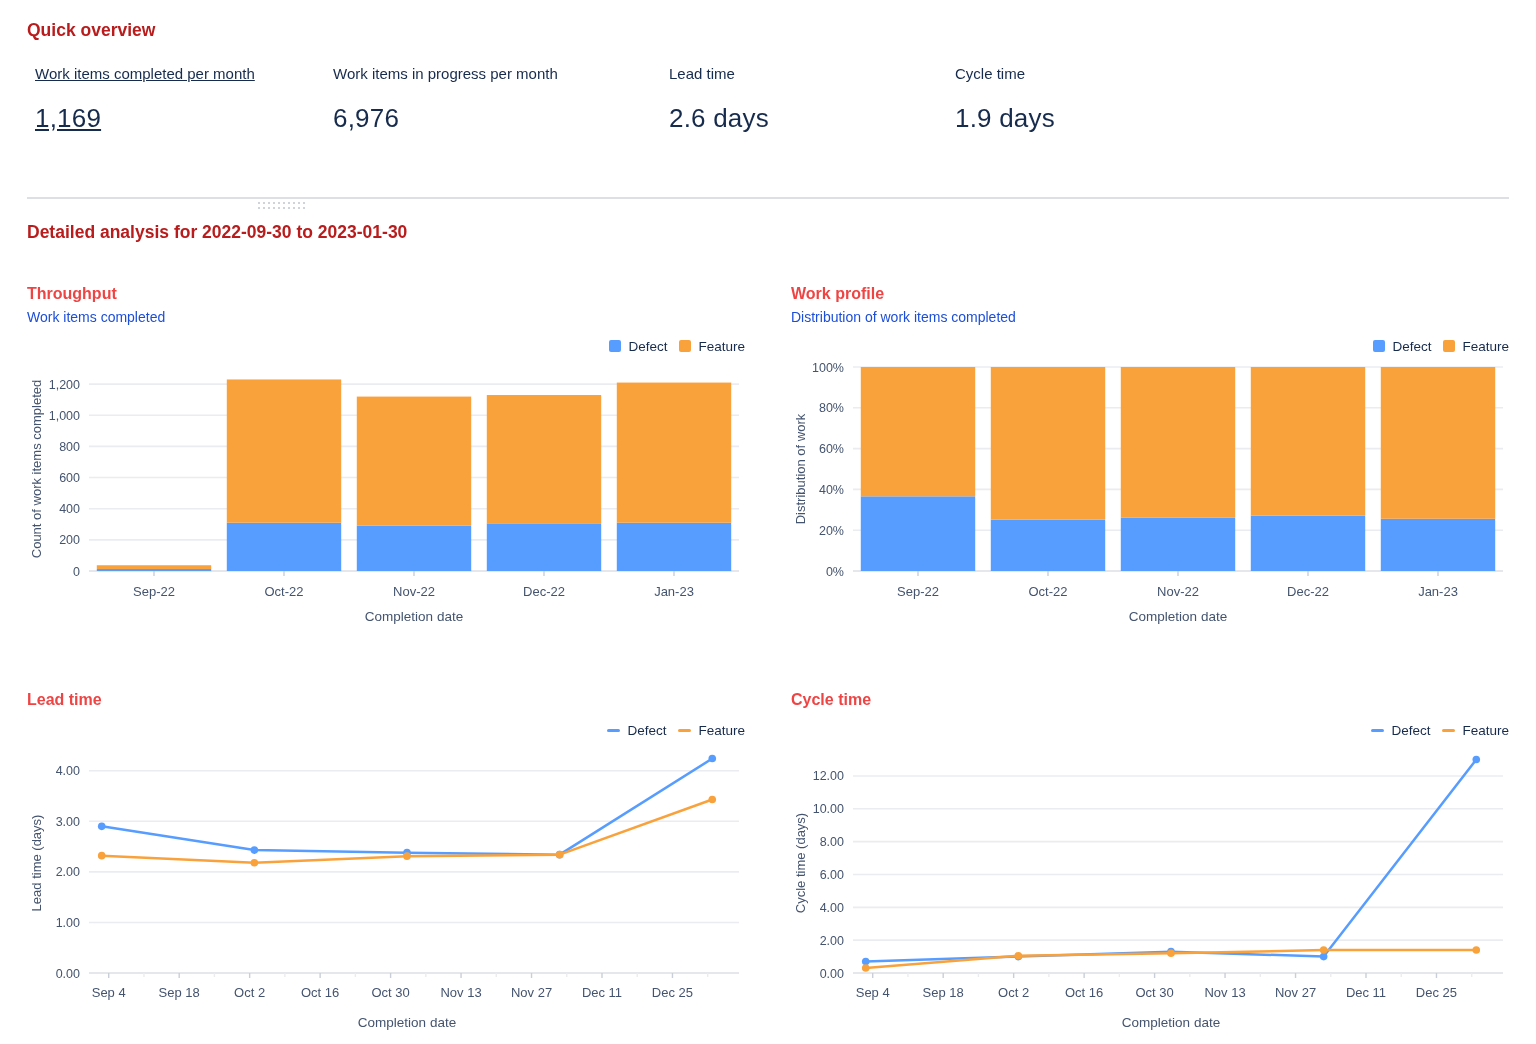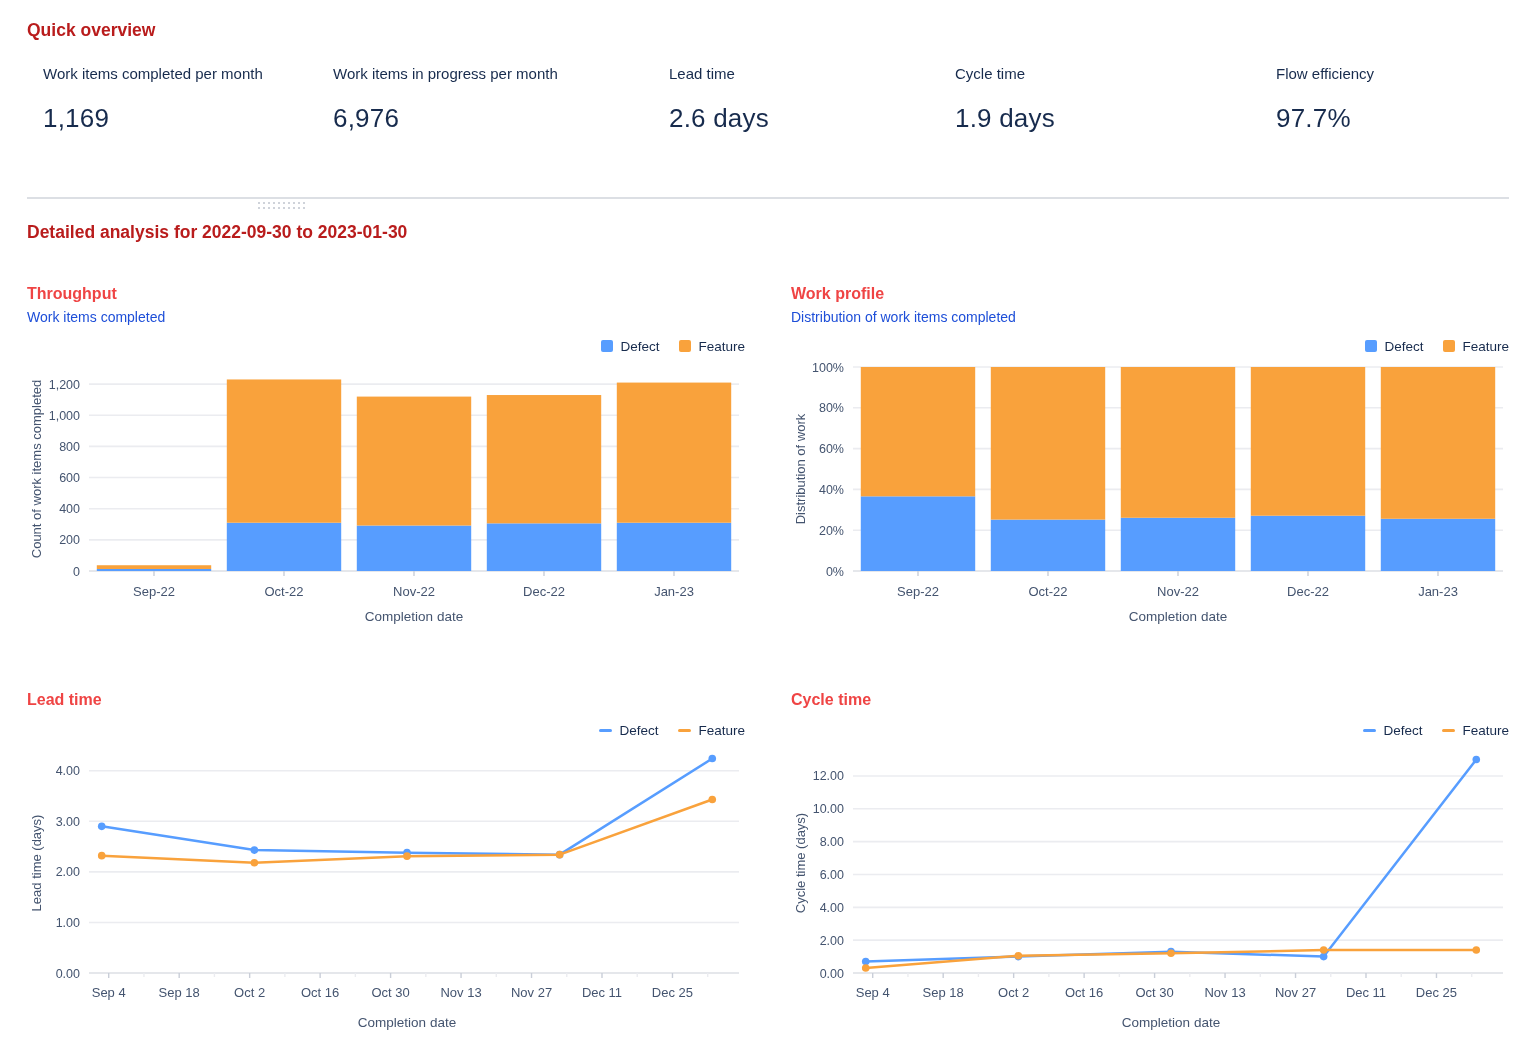--- a/index.html
+++ b/index.html
@@ -6,21 +6,21 @@
   body{
     width:1536px;height:1044px;overflow:hidden;
     font-family:"Liberation Sans",sans-serif;color:#172B4D;
     -webkit-font-smoothing:antialiased;
   }
   .page{padding:20px 27px 0;}
   .section-title{font-size:17.5px;font-weight:600;margin:0;color:#b91c1c;}
   
   .metrics{position:relative;height:116px;margin-top:24px;}
   .metric{position:absolute;top:0;}
-  .metric:nth-child(1){left:16px;}
+  .metric:nth-child(1){left:8px;text-decoration:underline;}
   .metric:nth-child(2){left:306px;}
   .metric:nth-child(3){left:642px;}
   .metric:nth-child(4){left:928px;}
   .metric:nth-child(5){left:1249px;}
   .metric-label{font-size:15px;color:#172B4D;}
   .metric-value{font-size:26px;font-weight:500;margin-top:21px;letter-spacing:.2px;}
   
   .divider-wrap{position:relative;margin-top:16px;height:22px;}
   .divider{border:none;border-top:2px solid #DCDFE4;margin:0;}
   .drag-handle{
@@ -28,21 +28,21 @@
     display:grid;grid-template-columns:repeat(10,2px);grid-template-rows:repeat(2,2px);
     gap:3px;cursor:row-resize;
   }
   .drag-handle i{background:#BFC4CE;border-radius:1px;}
   .detail-title{margin-top:3px;}
   
   .charts{display:grid;grid-template-columns:718px 718px;column-gap:46px;row-gap:62px;margin-top:42px;}
   .chart-card{min-width:0;}
   .chart-title{font-size:16px;font-weight:600;color:#ef4444;}
   .chart-subtitle{font-size:14px;margin-top:6px;color:#1d4ed8;}
-  .legend{display:flex;justify-content:flex-end;align-items:center;gap:20px;margin-top:12px;height:18px;font-size:13.5px;}
+  .legend{display:flex;justify-content:flex-end;align-items:center;gap:12px;margin-top:12px;height:18px;font-size:13.5px;}
   .legend-item{display:flex;align-items:center;gap:7px;cursor:pointer;}
   .sw{display:inline-block;}
   .sw-sq{width:12px;height:12px;border-radius:2px;}
   .sw-dash{width:13px;height:3px;border-radius:2px;}
   .chart-plot{display:block;margin-top:4px;}
   .chart-plot text{font-family:"Liberation Sans",sans-serif;}
 </style>
 </head>
 <body>
 
@@ -59,24 +59,20 @@
       <div class="metric-label">Work items in progress per month</div>
       <div class="metric-value">6,976</div>
     </div>
     <div class="metric">
       <div class="metric-label">Lead time</div>
       <div class="metric-value">2.6 days</div>
     </div>
     <div class="metric">
       <div class="metric-label">Cycle time</div>
       <div class="metric-value">1.9 days</div>
-    </div>
-    <div class="metric">
-      <div class="metric-label">Flow efficiency</div>
-      <div class="metric-value">97.7%</div>
     </div>
   </div>
 
   <div class="divider-wrap">
     <hr class="divider">
     <div class="drag-handle">
       <i></i>
         <i></i>
         <i></i>
         <i></i>

